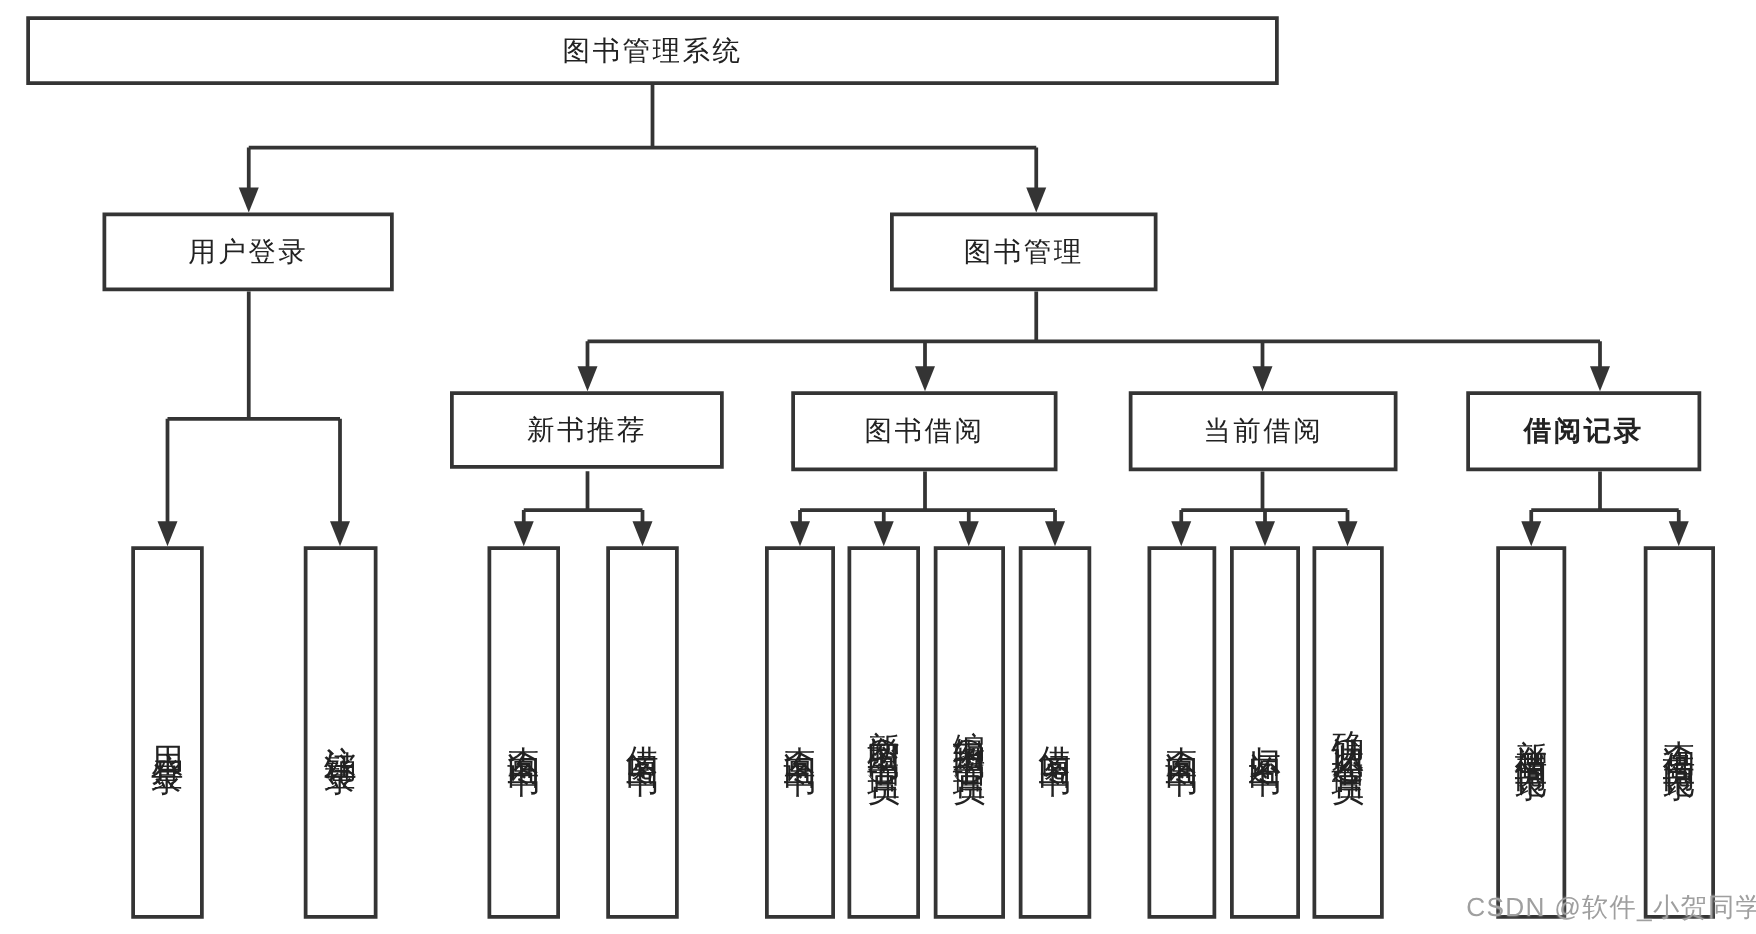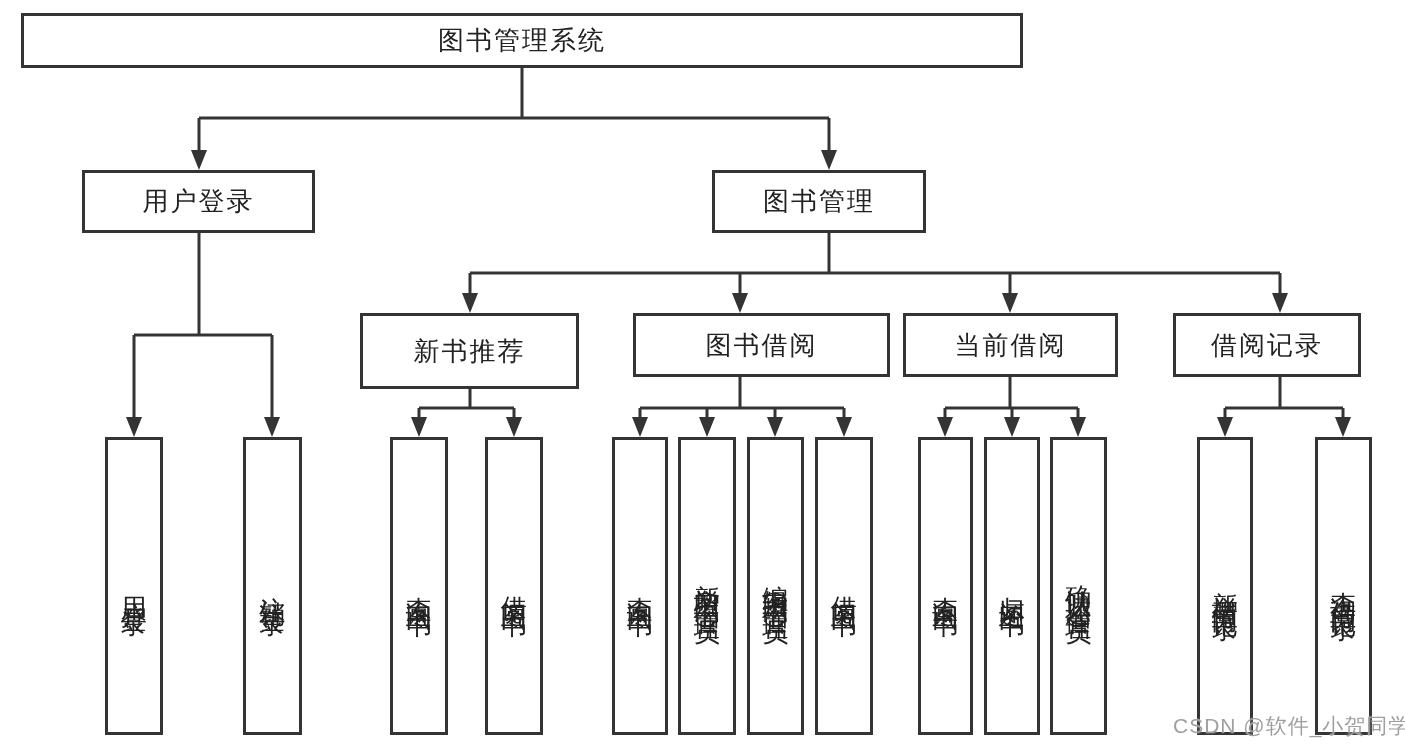--- a/index.html
+++ b/index.html
@@ -27,21 +27,21 @@
     box-sizing: border-box;
     background: #ffffff;
     border: 3px solid #343434;
     color: #222222;
     display: flex;
     align-items: center;
     justify-content: center;
     text-align: center;
   }
   .h-box {
-    font-size: 26px;
+    font-size: 22px;
     letter-spacing: 2px;
     white-space: nowrap;
   }
   .v-box {
     writing-mode: vertical-rl;
     text-orientation: mixed;
     font-size: 26px;
     letter-spacing: 5px;
     line-height: 1.1;
   }
@@ -92,24 +92,24 @@
       <polygon points="1217,417 1233,417 1225,437"></polygon>
       <polygon points="1335,417 1351,417 1343,437"></polygon>
     </g>
   </svg>
 
   <div class="box h-box" style="left:21px; top:13px; width:1002px; height:55px;">图书管理系统</div>
 
   <div class="box h-box" style="left:82px; top:170px; width:233px; height:63px;">用户登录</div>
   <div class="box h-box" style="left:712px; top:170px; width:214px; height:63px;">图书管理</div>
 
-  <div class="box h-box" style="left:360px; top:313px; width:219px; height:76px;text-align:right;">新书推荐</div>
-  <div class="box h-box" style="left:633px; top:313px; width:257px; height:64px;">图书借阅</div>
+  <div class="box h-box" style="left:360px; top:313px; width:219px; height:62px;text-align:right;">新书推荐</div>
+  <div class="box h-box" style="left:633px; top:313px; width:213px; height:64px;">图书借阅</div>
   <div class="box h-box" style="left:903px; top:313px; width:215px; height:64px;">当前借阅</div>
-  <div class="box h-box" style="left:1173px; top:313px; width:188px; height:64px;">借阅记录</div>
+  <div class="box h-box" style="left:1173px; top:313px; width:188px; height:64px;font-weight:bold;">借阅记录</div>
 
   <div class="box v-box" style="left:105px; top:437px; width:58px; height:298px;">用户登录</div>
   <div class="box v-box" style="left:243px; top:437px; width:59px; height:298px;">注销登录</div>
   <div class="box v-box" style="left:390px; top:437px; width:58px; height:298px;">查询图书</div>
   <div class="box v-box" style="left:485px; top:437px; width:58px; height:298px;">借阅图书</div>
   <div class="box v-box" style="left:612px; top:437px; width:56px; height:298px;">查询图书</div>
   <div class="box v-box" style="left:678px; top:437px; width:58px; height:298px;">新增图书（管理员）</div>
   <div class="box v-box" style="left:747px; top:437px; width:57px; height:298px;">编辑图书（管理员）</div>
   <div class="box v-box" style="left:815px; top:437px; width:58px; height:298px;">借阅图书</div>
   <div class="box v-box" style="left:918px; top:437px; width:55px; height:298px;">查询图书</div>

